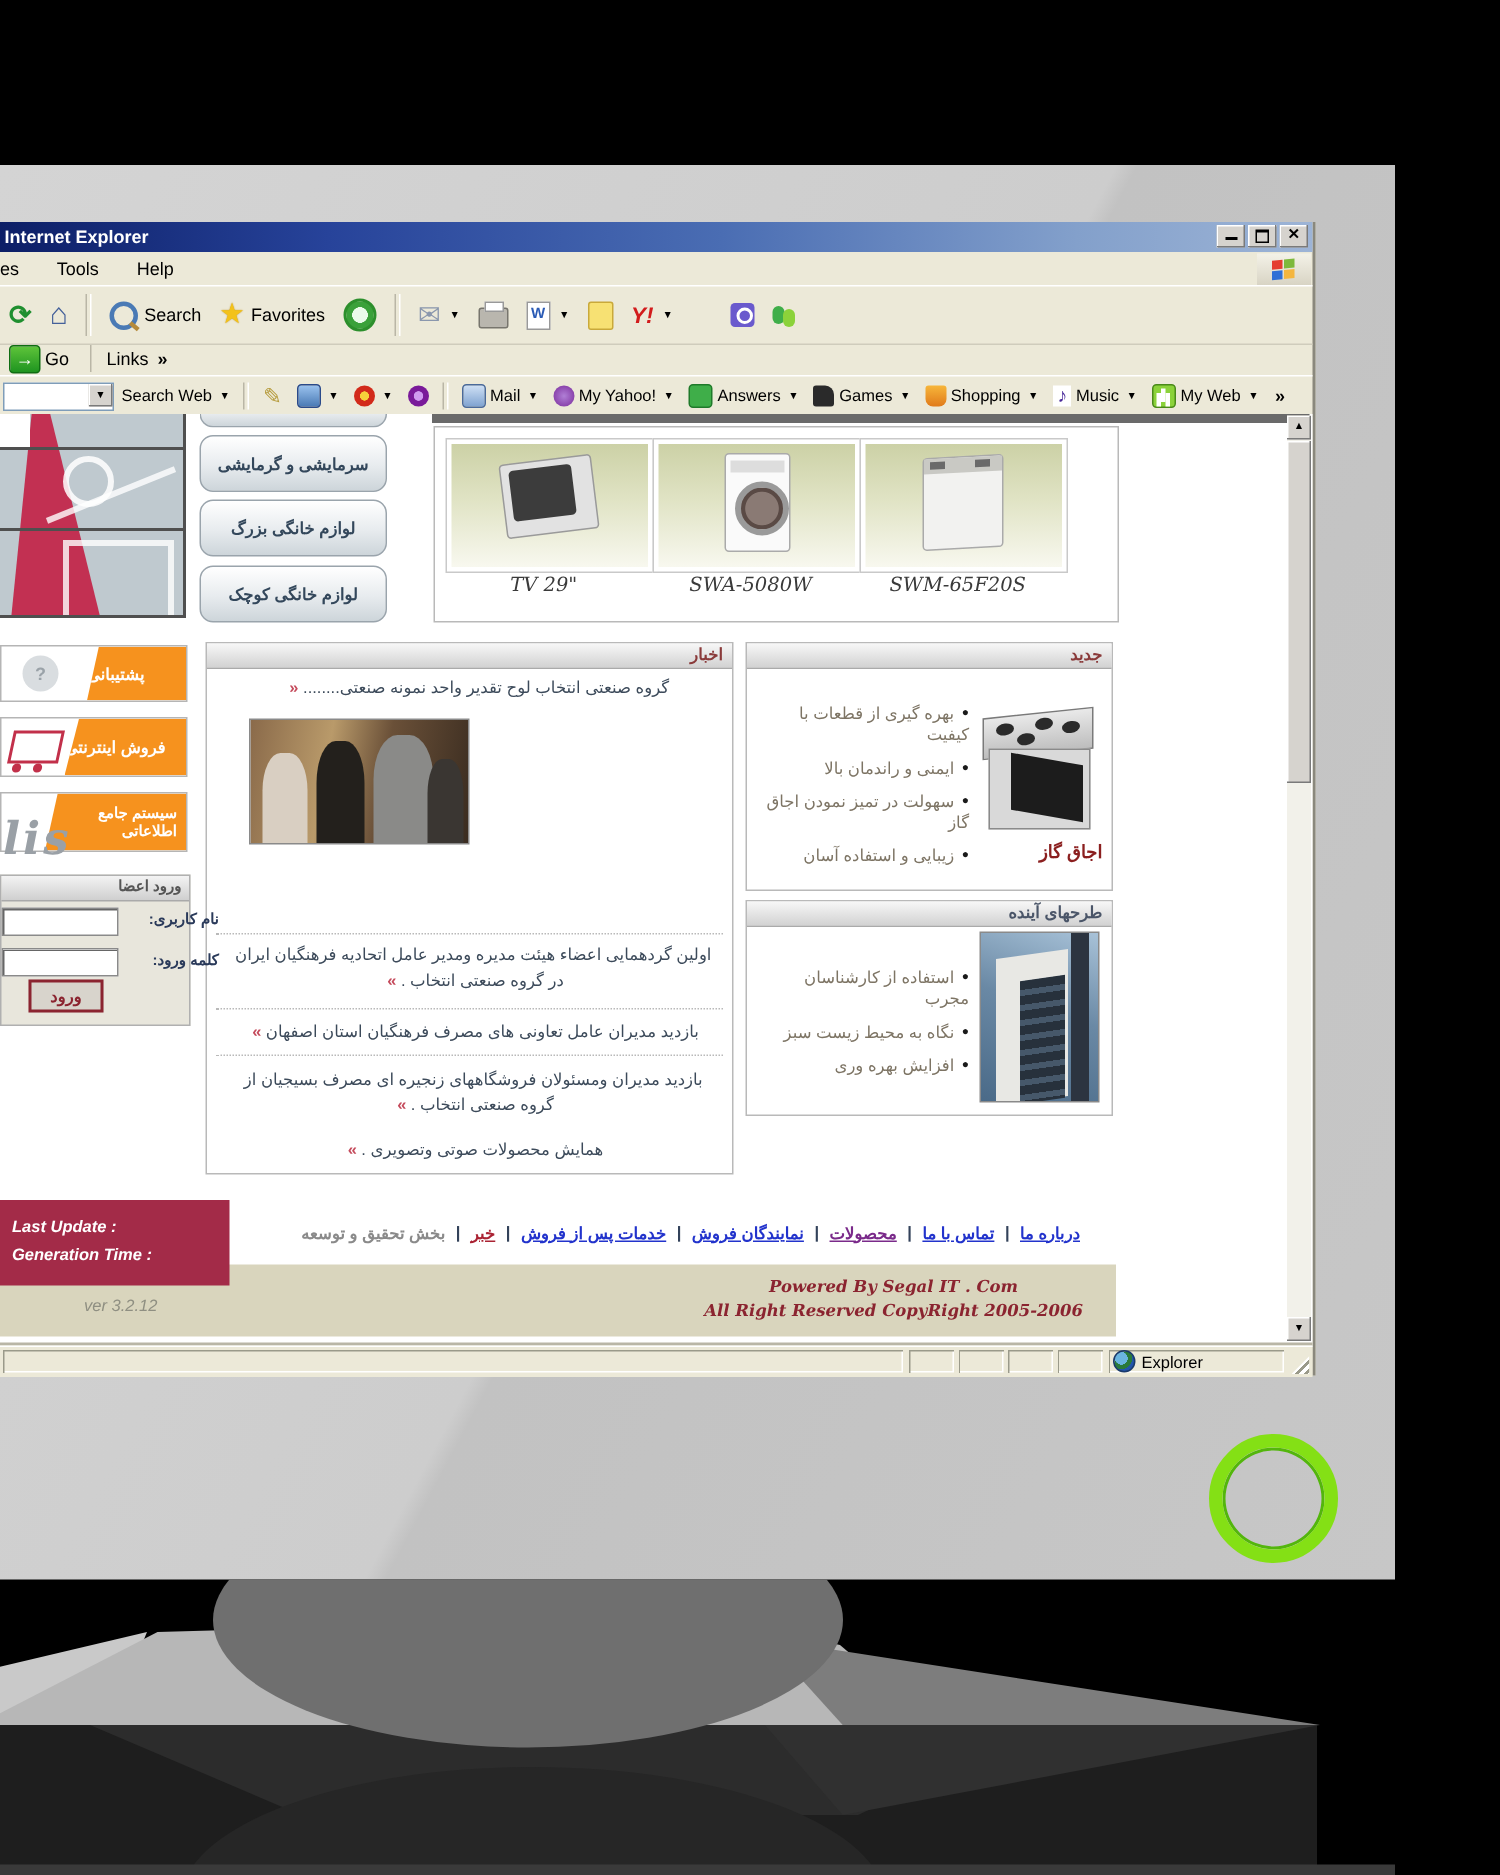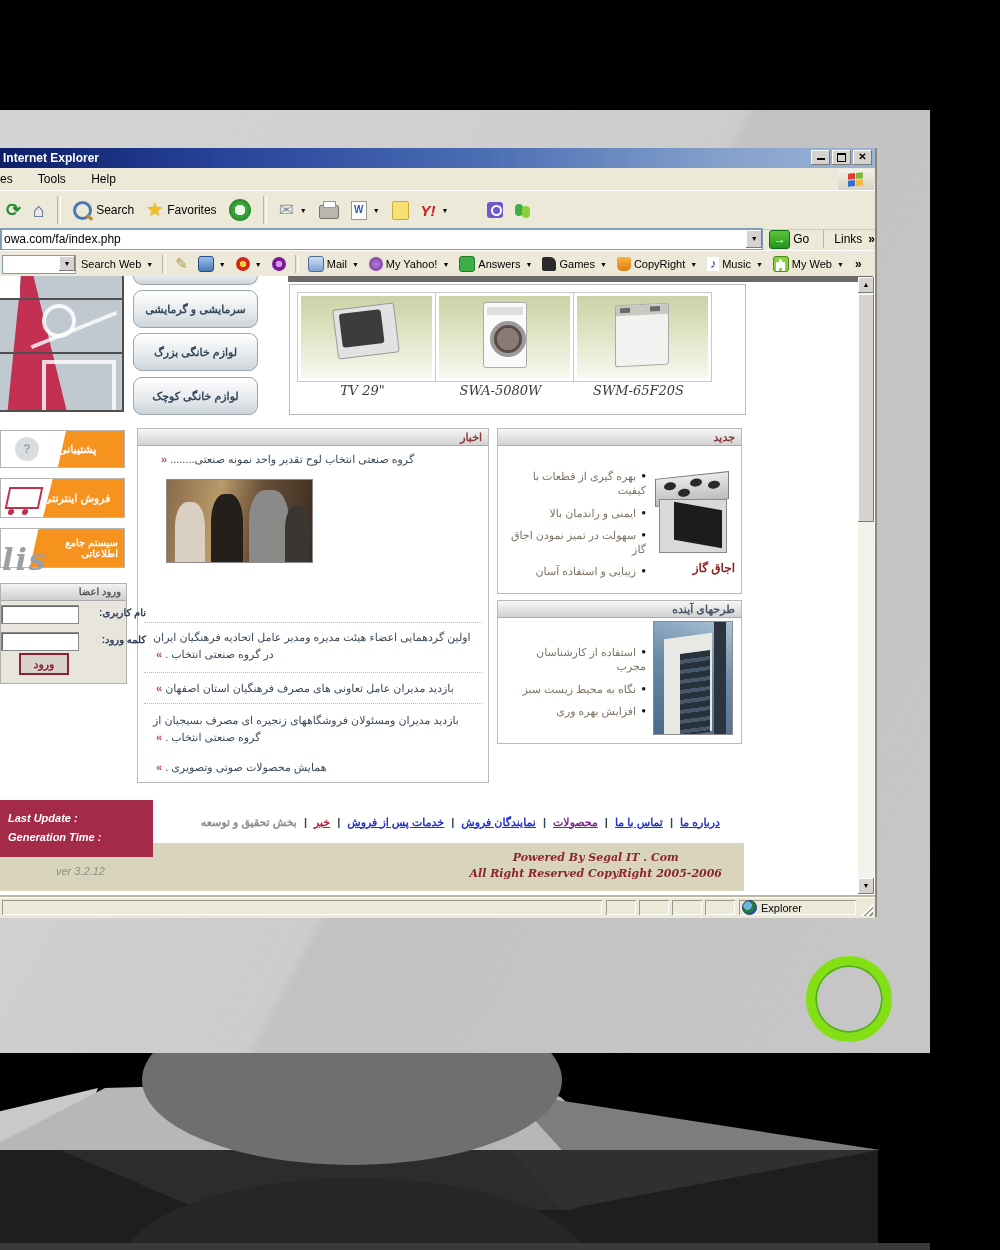--- a/index.html
+++ b/index.html
@@ -139,21 +139,21 @@
   .toploader{left:38px;top:8px;width:52px;height:60px;background:#f2f2f0;border:1px solid #aaa;
       border-radius:3px;transform:skewY(-3deg);}
   .toploader:before{content:"";position:absolute;left:0;top:0;right:0;height:10px;background:#c9c9c4;}
   .toploader:after{content:"";position:absolute;left:4px;top:2px;width:10px;height:5px;background:#6a6a6a;box-shadow:30px 0 0 #6a6a6a;}
   
   .panel{border:1px solid #b9b9b9;background:#fff;}
   .phead{height:16px;background:linear-gradient(#f7f7f7,#d2d2d2);border-bottom:1px solid #aaa;
          font-size:11px;font-weight:bold;line-height:16px;padding:0 6px;}
   .phead-maroon{color:#8a3a3a;}
   .phead-slate{color:#4a5568;}
-  .news-item{position:absolute;right:10px;font-size:11px;color:#3c4a5a;text-align:left;line-height:1.55;}
+  .news-item{position:absolute;right:10px;font-size:11px;color:#3c4a5a;text-align:center;line-height:1.55;}
   .mark{color:#c54b5c;font-weight:bold;margin:0 3px;}
   .dotsep{position:absolute;left:6px;right:6px;border-top:1px dotted #b9b9b9;}
   .news-photo{position:absolute;left:28px;top:50px;width:145px;height:82px;border:1px solid #8a8a8a;
       background:linear-gradient(100deg,#8a6a4a,#b99a6a 35%,#6a5038 60%,#3a2c20);overflow:hidden;}
   .np-fig{position:absolute;border-radius:40% 40% 0 0;}
   .bline{position:relative;font-size:11px;color:#7d7464;text-align:right;margin-bottom:8px;line-height:1.3;}
   .bdot{color:#1a1a1a;font-size:8px;margin-left:5px;vertical-align:2px;}
   .stove{position:absolute;right:8px;top:40px;width:82px;height:90px;}
   .stove-top{position:absolute;left:4px;top:6px;width:72px;height:26px;background:linear-gradient(#e9e9e9,#bdbdbd);
       border:1px solid #7a7a7a;transform:skewY(-6deg);}
@@ -290,24 +290,20 @@
     <span style="width:26px"></span>
     <span class="tbtn">
         <span class="msn1"></span>
       </span>
     <span class="tbtn">
         <span class="msn2"></span>
       </span>
   </div>
 
   <div class="abs addrbar">
-    <div class="addr-input-wrap">
-      <input class="addr-input" value="owa.com/fa/index.php" style="">
-      <span class="combo-btn"><span>▼</span></span>
-    </div>
     <span class="go-btn">
       <span class="go-sq">→</span>
       <span>Go</span>
     </span>
     <span class="links-zone">
       <span>Links</span>
       <span class="chev">»</span>
     </span>
   </div>
 
@@ -351,21 +347,21 @@
       <span>Answers</span>
       <span class="caret">▼</span>
     </span>
     <span class="ybtn">
       <span class="yic yic-games"></span>
       <span>Games</span>
       <span class="caret">▼</span>
     </span>
     <span class="ybtn">
       <span class="yic yic-shop"></span>
-      <span>CopyRight</span>
+      <span>Shopping</span>
       <span class="caret">▼</span>
     </span>
     <span class="ybtn">
       <span class="yic-music">♪</span>
       <span>Music</span>
       <span class="caret">▼</span>
     </span>
     <span class="ybtn">
       <span class="yic yic-web"></span>
       <span>My Web</span>

